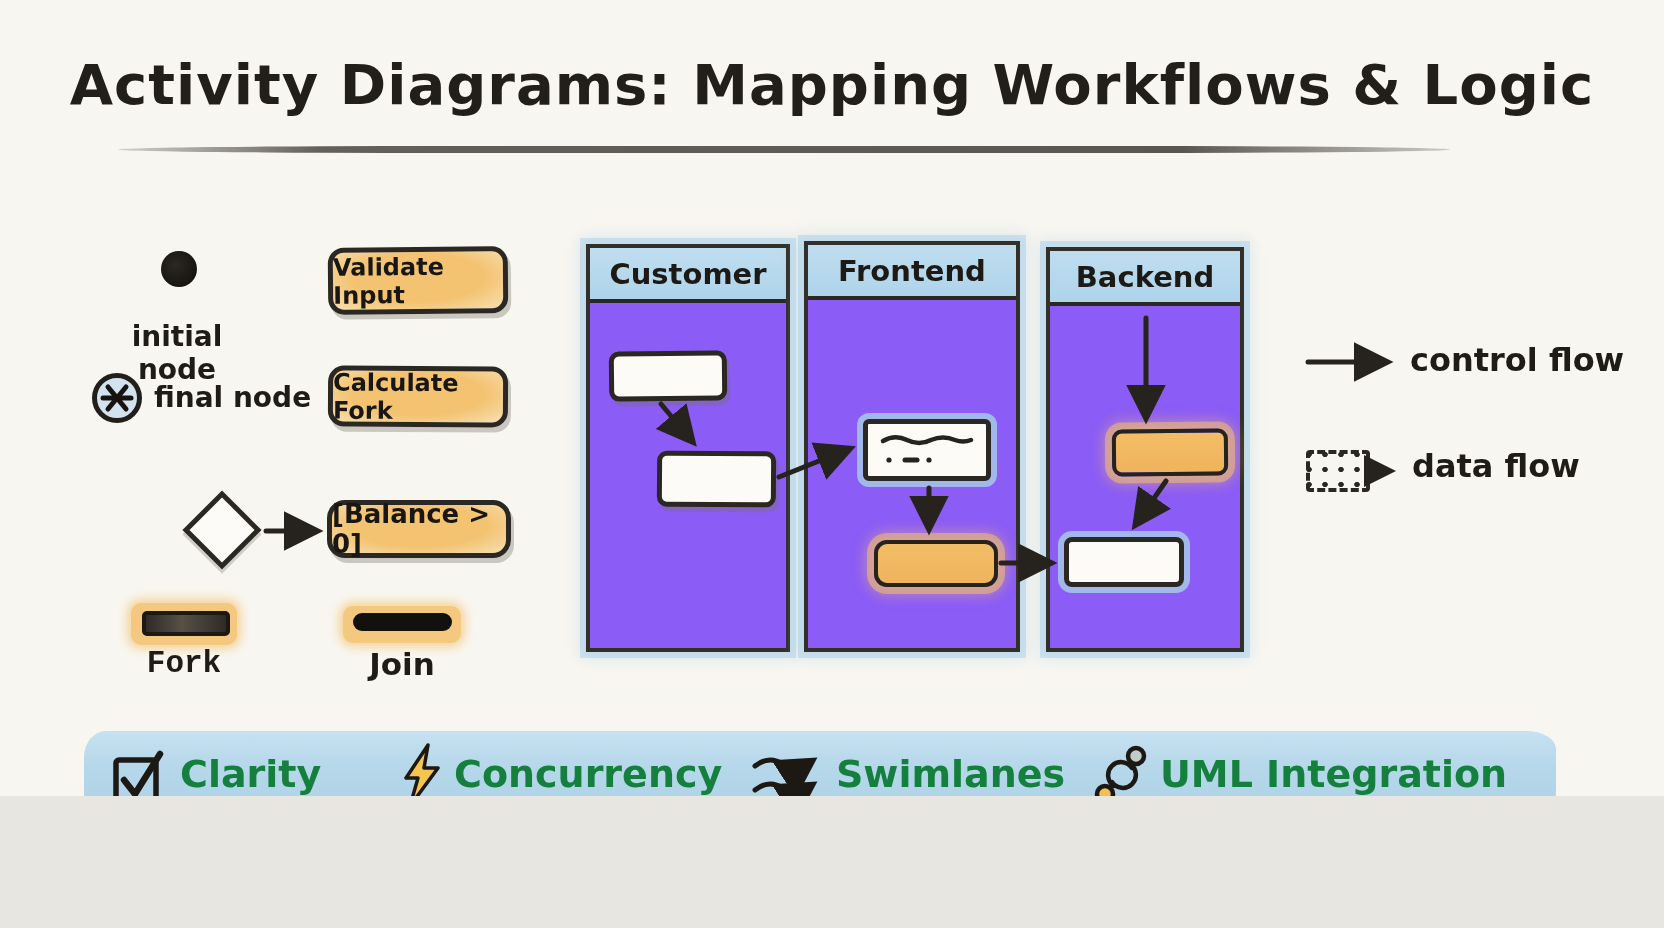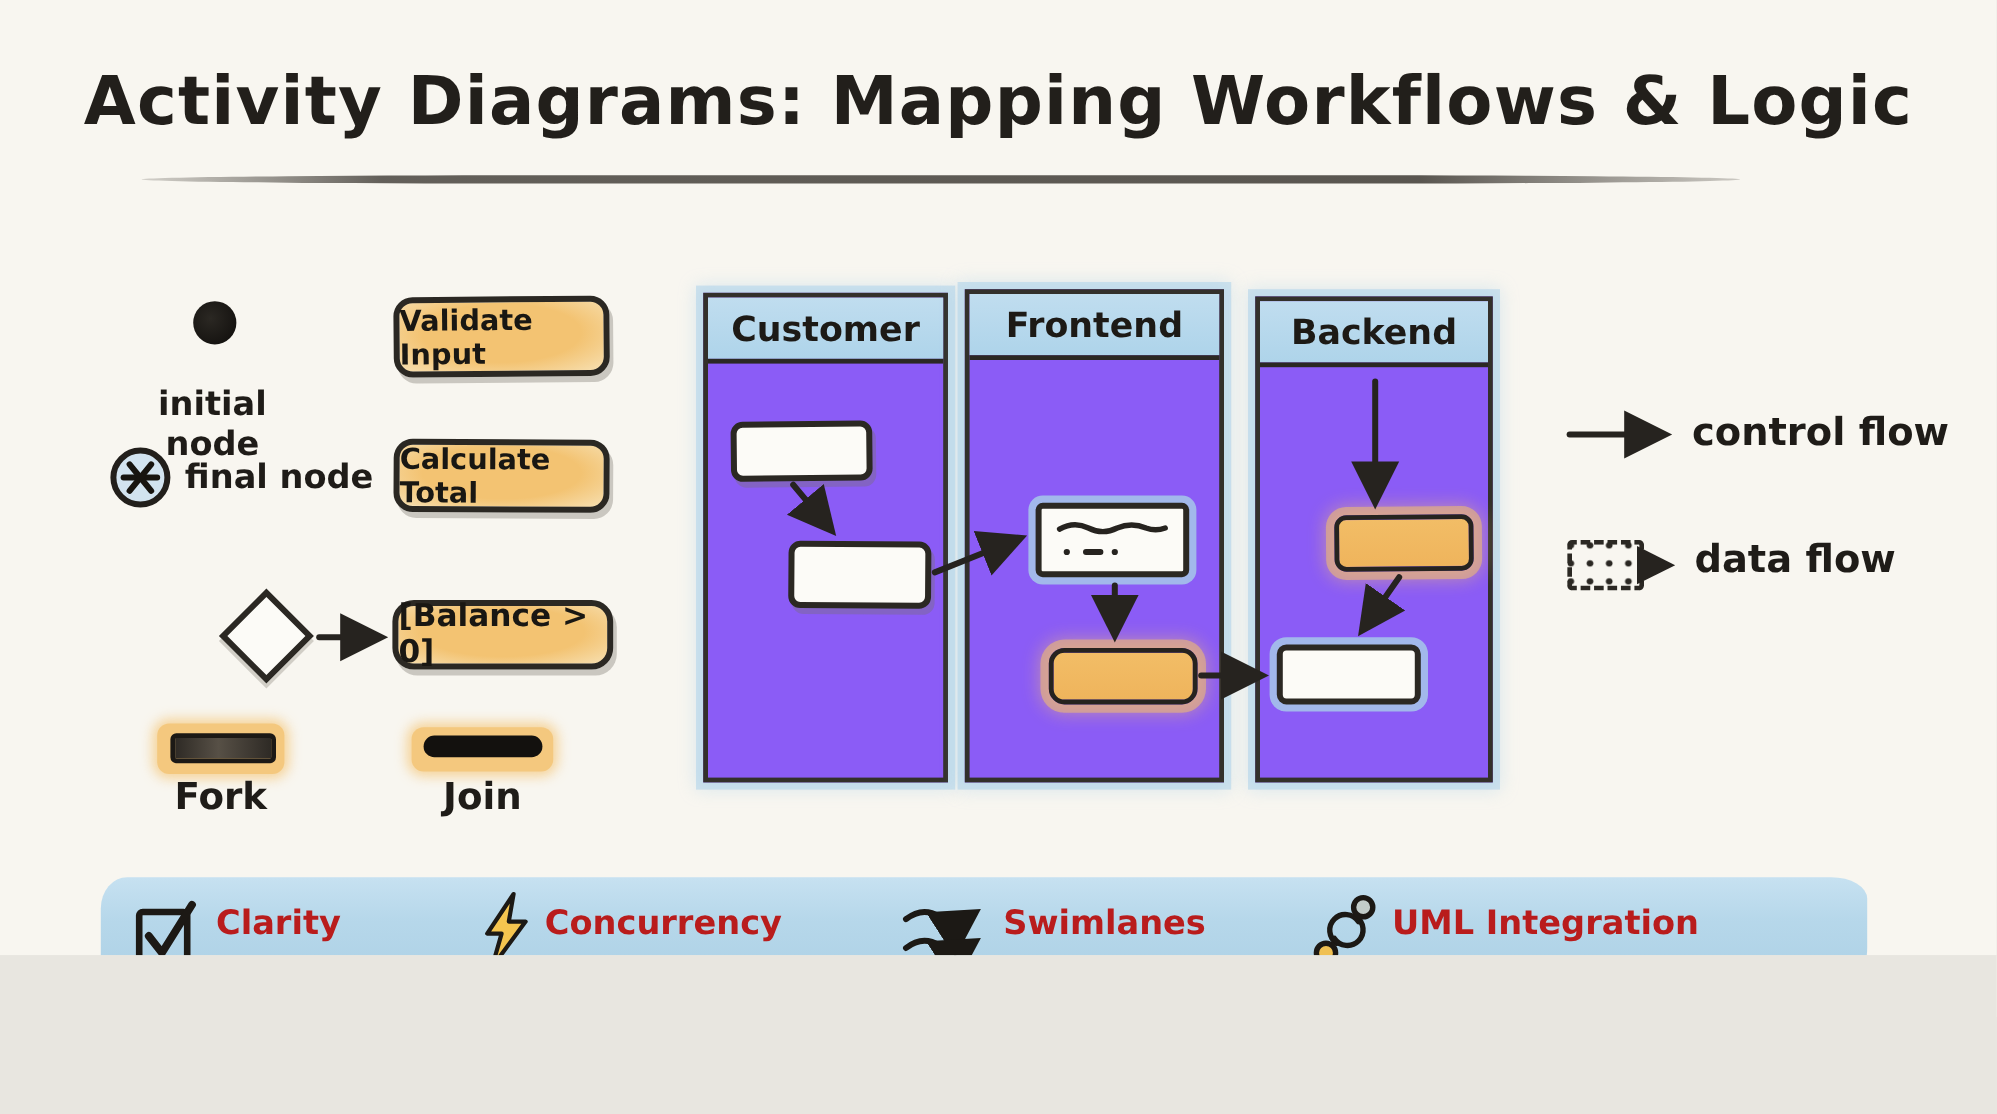--- a/index.html
+++ b/index.html
@@ -53,21 +53,21 @@
     box-shadow:3px 3px 0 rgba(118,112,103,.3);}
   #guard-box{left:327px;top:500px;width:184px;height:58px;border-radius:18px;font-size:26px;}
   .bar-highlight{background:#f4c87e;border-radius:10px;
     box-shadow:0 0 10px 4px rgba(244,200,126,.75);}
   #fork-highlight{left:131px;top:603px;width:106px;height:42px;}
   #fork-bar{left:142px;top:611px;width:88px;height:25px;box-sizing:border-box;
     border:4px solid #1c1915;border-radius:5px;
     background:linear-gradient(90deg,#2e2a25,#575046 45%,#2e2a25);}
   #join-highlight{left:343px;top:606px;width:118px;height:37px;}
   #join-bar{left:353px;top:613px;width:99px;height:18px;border-radius:9px;background:#13110e;}
-  #fork-label{left:131px;top:646px;width:106px;text-align:center;font-size:31px;}
+  #fork-label{left:131px;top:646px;width:106px;text-align:center;font-size:31px;font-family:Liberation Mono, monospace;}
   #join-label{left:343px;top:646px;width:118px;text-align:center;font-size:31px;}
   
   .lane{
     box-sizing:border-box;border:4px solid #33302b;background:#8b5cf6;
     box-shadow:0 0 0 6px rgba(168,208,233,.5),0 0 14px 6px rgba(168,208,233,.4);
   }
   .lane-header{
     box-sizing:border-box;height:55px;border-bottom:4px solid #2b2823;
     background:linear-gradient(180deg,#c0ddef,#aed4ea);
     display:flex;align-items:center;justify-content:center;
@@ -90,21 +90,21 @@
     background-image:radial-gradient(#2b2823 2.4px,transparent 3.2px);
     background-size:16px 15px;background-position:7px 8px;}
   #data-flow-label{left:1412px;top:447px;font-size:32px;}
   
   #feature-band{
     left:84px;top:731px;width:1472px;height:87px;
     border-radius:22px 30px 16px 26px/26px 18px 28px 16px;
     background:linear-gradient(180deg,#c4e0f1 0%,#b3d6ea 40%,#a9cfe5 100%);
     opacity:.95;
   }
-  .feature-label{font-size:28px;font-weight:bold;color:#b91c1c;}
+  .feature-label{font-size:38px;font-weight:bold;color:#15803d;}
   #clarity-label{left:180px;top:752px;}
   #concurrency-label{left:454px;top:752px;}
   #swimlanes-label{left:836px;top:752px;}
   #uml-label{left:1160px;top:752px;}
   .icon-slot{display:block;}
   #clarity-icon{left:110px;top:746px;}
   #concurrency-icon{left:398px;top:742px;}
   #swimlanes-icon{left:750px;top:752px;}
   #uml-icon{left:1092px;top:742px;}
   svg{display:block;}
@@ -126,21 +126,21 @@
       <g stroke="#17140f" stroke-width="5" stroke-linecap="round" fill="none">
         <line x1="3" y1="17" x2="31" y2="17"></line>
         <line x1="8" y1="6" x2="26" y2="28"></line>
         <line x1="26" y1="6" x2="8" y2="28"></line>
       </g>
     </svg>
   </div>
   <div class="abs legend-label" id="final-label">final node</div>
 
   <div class="abs action" id="action-validate">Validate Input</div>
-  <div class="abs action" id="action-calculate">Calculate Total</div>
+  <div class="abs action" id="action-calculate">Calculate Fork</div>
 
   <div class="abs" id="decision-diamond"></div>
   <div class="abs action" id="guard-box">[Balance &gt; 0]</div>
 
   <div class="abs bar-highlight" id="fork-highlight"></div>
   <div class="abs" id="fork-bar"></div>
   <div class="abs bar-highlight" id="join-highlight"></div>
   <div class="abs" id="join-bar"></div>
   <div class="abs legend-label" id="fork-label">Fork</div>
   <div class="abs legend-label" id="join-label">Join</div>

